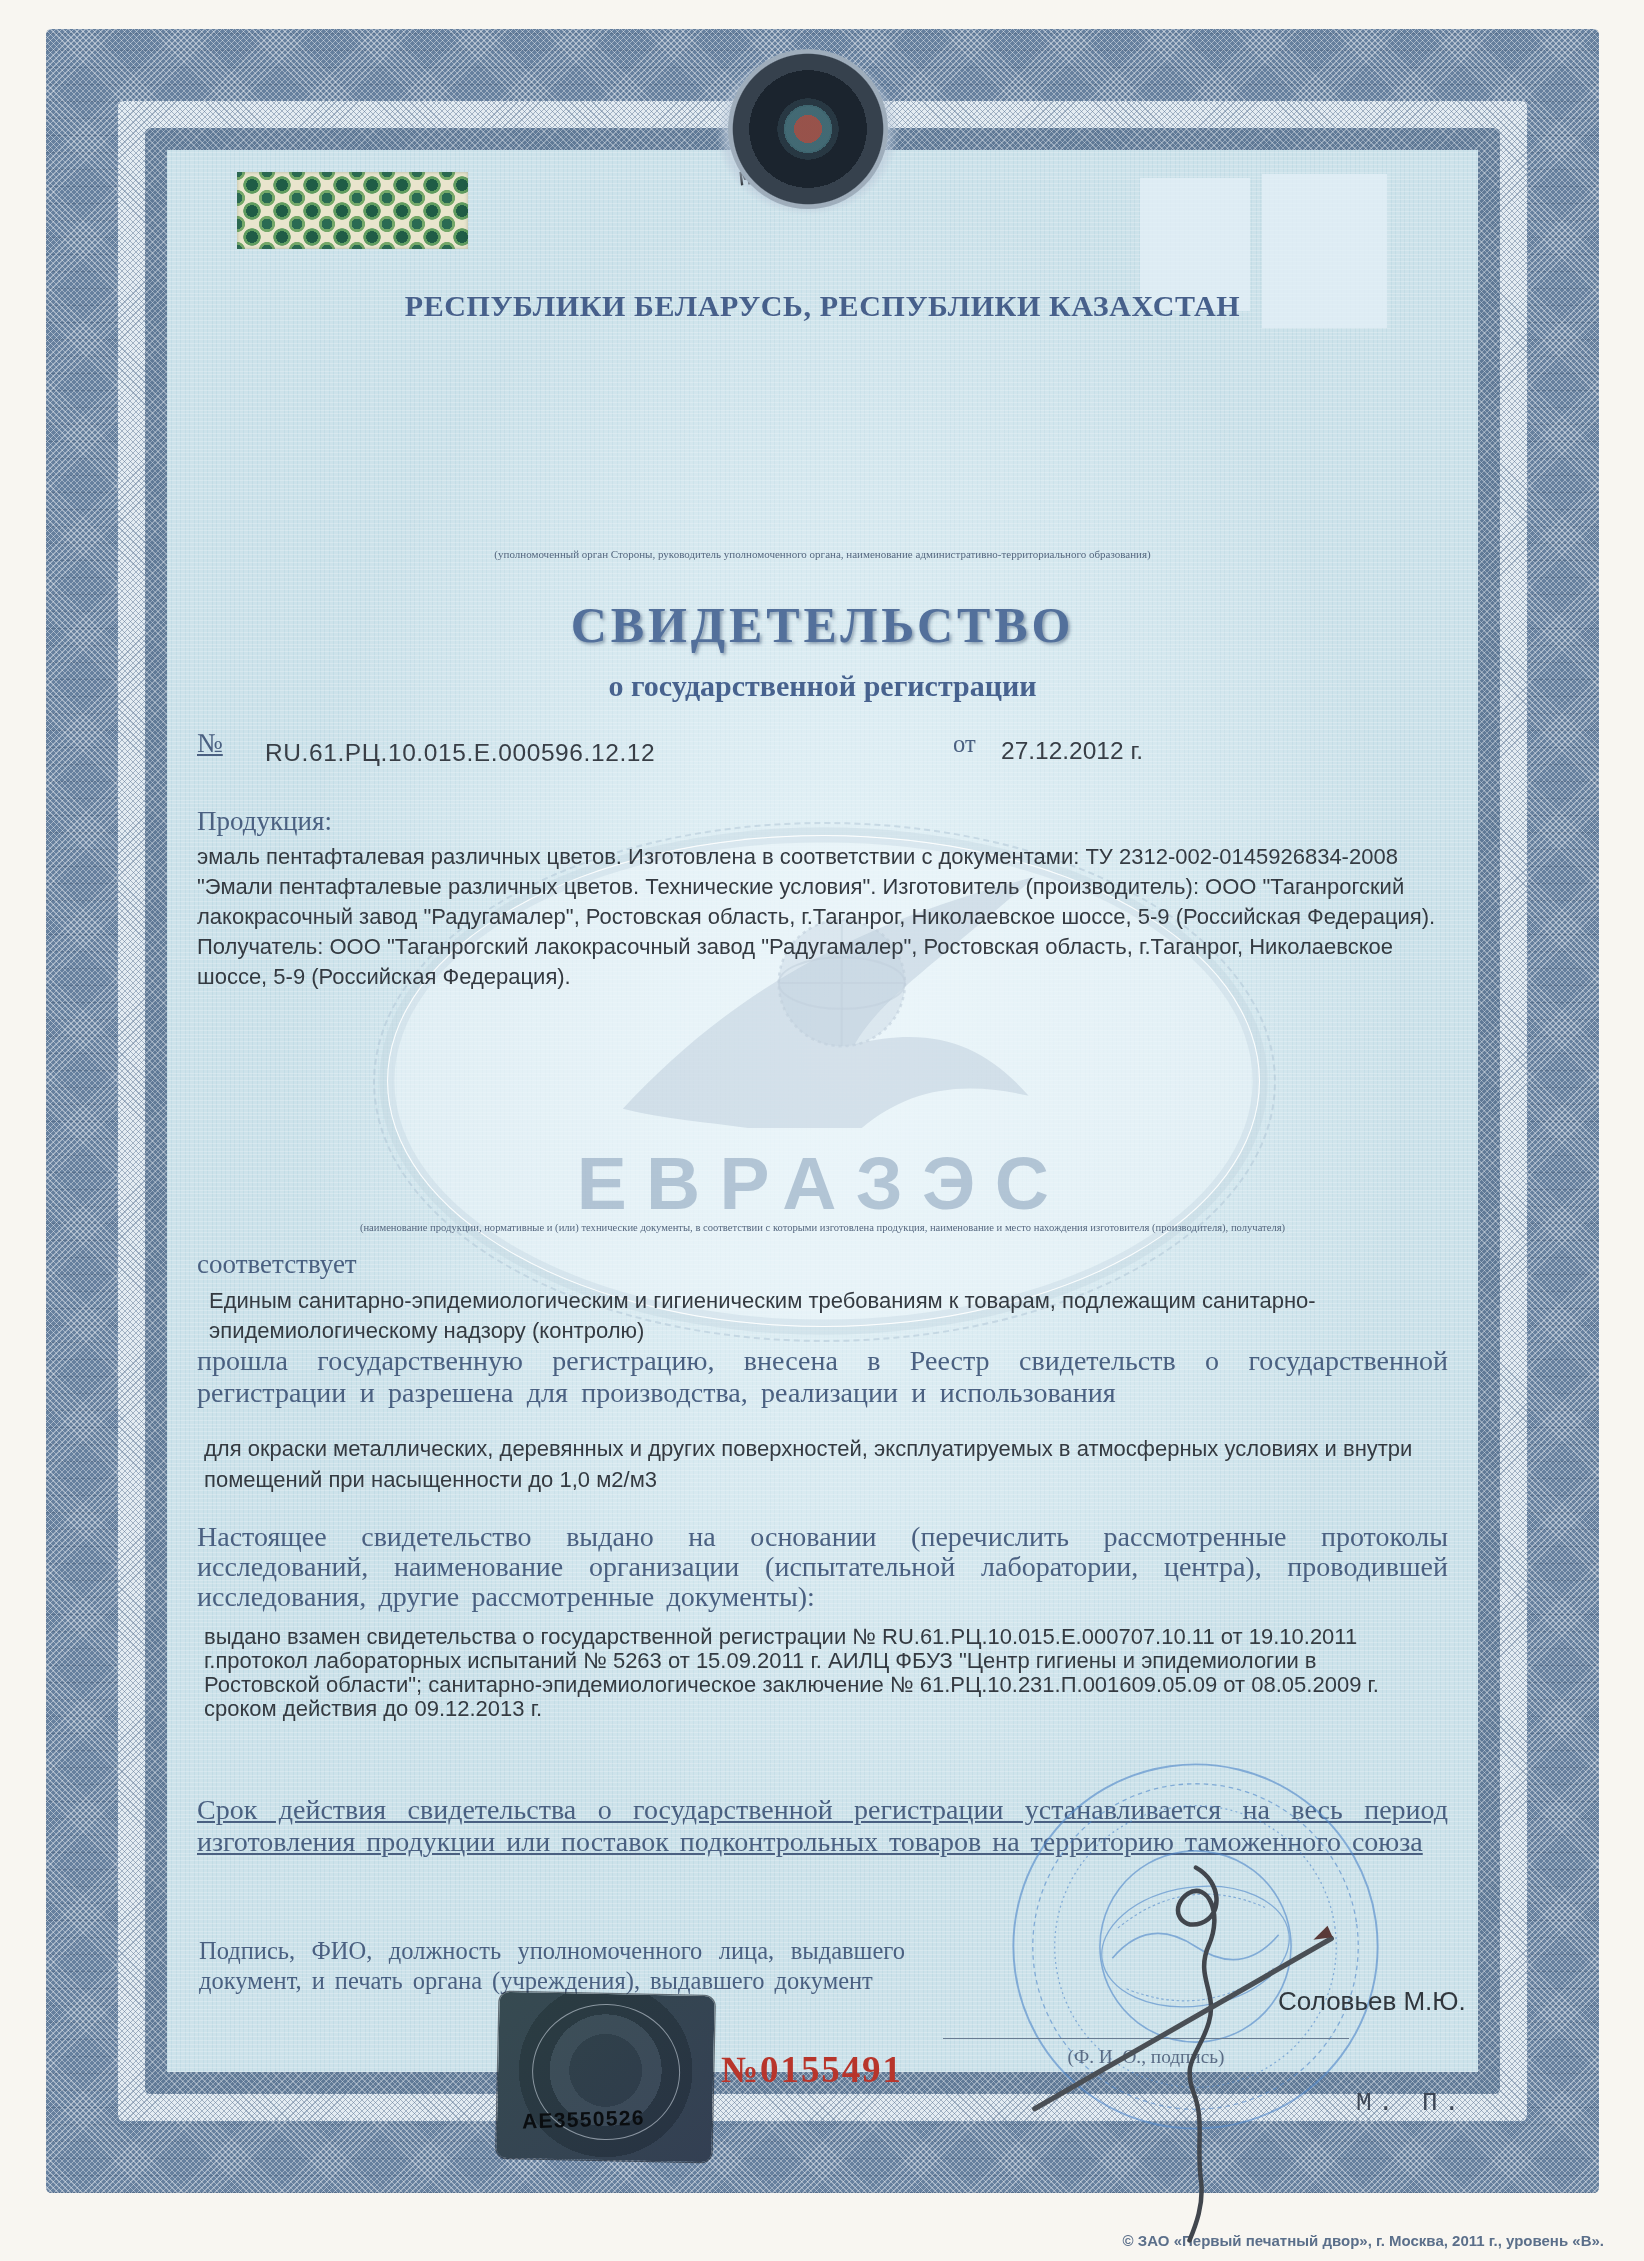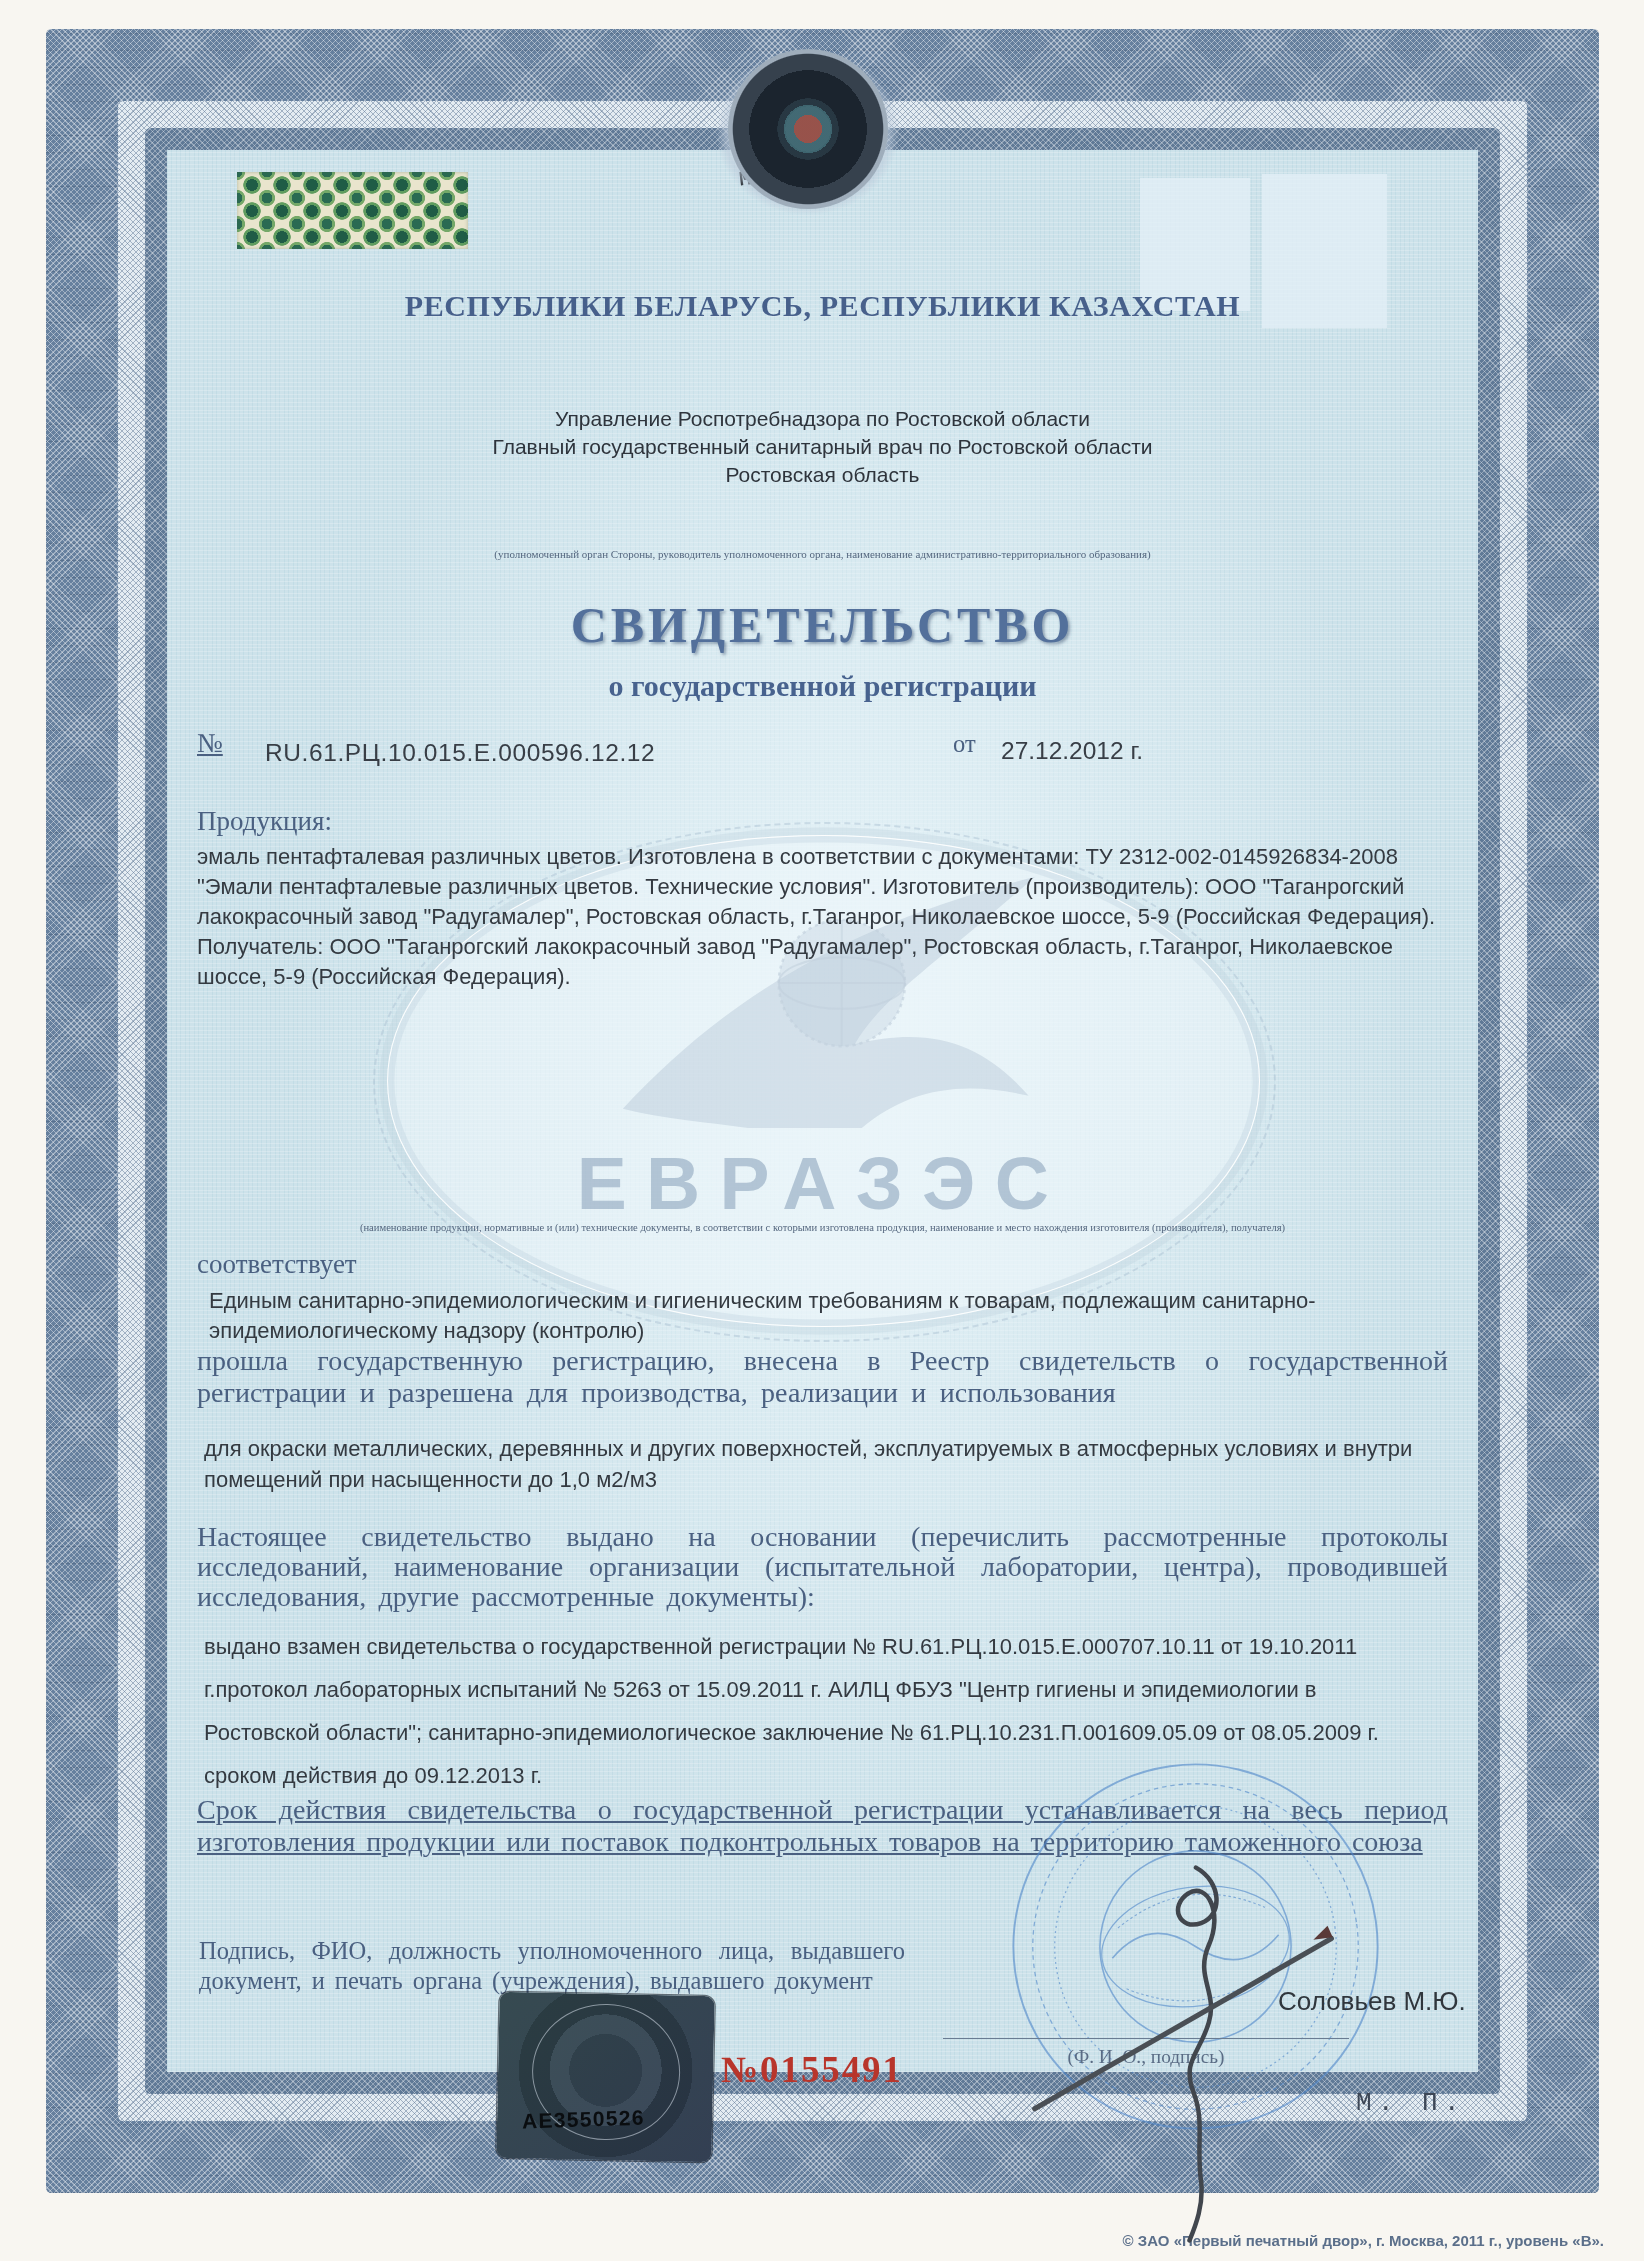--- a/index.html
+++ b/index.html
@@ -101,21 +101,21 @@
   .cap2{top:1222px;font-size:10.6px;color:#55677f;}
   .comply-lead{left:197px;top:1249px;}
   .comply-body{left:209px;top:1286px;width:1219px;font-family:"Liberation Sans",sans-serif;
                font-size:22px;line-height:30px;color:#343a41;}
   .clause{left:197px;width:1251px;font-size:28px;color:#4a6081;text-align:justify;word-spacing:6.4px;}
   .c-reg{top:1345px;line-height:32px;}
   .c-use{left:204px;top:1433px;width:1225px;font-family:"Liberation Sans",sans-serif;
          font-size:22px;line-height:31px;color:#343a41;}
   .c-basis{top:1522px;line-height:30px;word-spacing:5.2px;}
   .c-details{left:204px;top:1625px;width:1225px;font-family:"Liberation Sans",sans-serif;
-             font-size:22px;line-height:43px;color:#343a41;}
+             font-size:22px;line-height:24px;color:#343a41;}
   .c-valid{top:1794px;line-height:32px;word-spacing:3.9px;text-decoration:underline;}
 
   .sig-caption{left:199px;top:1936px;width:706px;font-size:24.5px;line-height:30px;color:#4a6081;text-align:justify;word-spacing:3.9px;}
   .red-number{left:721px;top:2048px;font-weight:bold;font-size:37px;letter-spacing:1.9px;color:#b8352b;z-index:7;}
   .signer-name{left:1278px;top:1986px;font-family:"Liberation Sans",sans-serif;font-size:26px;color:#30363d;z-index:7;}
   .sig-line{left:943px;top:2038px;width:406px;height:1.3px;background:#6a7c92;z-index:6;}
   .fio-caption{left:943px;top:2046px;width:406px;text-align:center;font-size:19.3px;color:#5a6c85;z-index:6;}
   .mp{left:1356px;top:2088px;font-size:26px;letter-spacing:6.4px;color:#3d4756;z-index:6;font-family:Liberation Mono, monospace;}
 
   .footer{position:absolute;right:41px;bottom:11.6px;z-index:4;
@@ -150,25 +150,20 @@
   <div class="holo-flower"></div>
   <div class="holo-circle"></div>
   <div class="t holo-serial-top">М06378209</div>
 
   <div class="holo-sticker">
     <div class="holo-serial-bottom">АЕ3550526</div>
   </div>
 
   <div class="t center h-union">
     <div>РЕСПУБЛИКИ БЕЛАРУСЬ, РЕСПУБЛИКИ КАЗАХСТАН</div>
-  </div>
-  <div class="t center h-auth">
-    <div>Управление Роспотребнадзора по Ростовской области</div>
-    <div>Главный государственный санитарный врач по Ростовской области</div>
-    <div>Ростовская область</div>
   </div>
   <div class="t center cap1">(уполномоченный орган Стороны, руководитель уполномоченного органа, наименование административно-территориального образования)</div>
 
   <div class="t center title">СВИДЕТЕЛЬСТВО</div>
   <div class="t center subtitle">о государственной регистрации</div>
 
   <div class="t no-label">№</div>
   <div class="t no-value">RU.61.РЦ.10.015.Е.000596.12.12</div>
   <div class="t date-label">от</div>
   <div class="t date-value">27.12.2012 г.</div>

